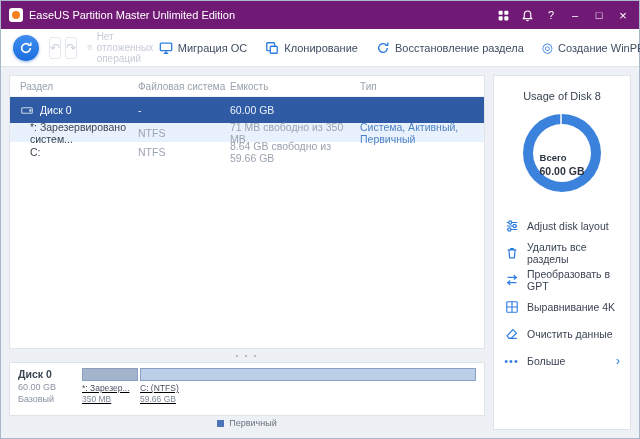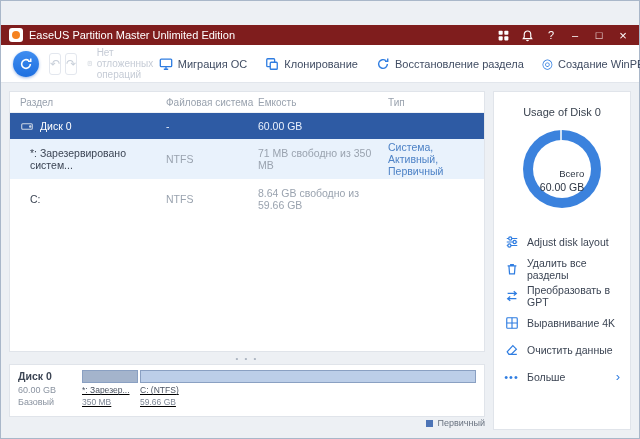--- a/index.html
+++ b/index.html
@@ -1,20 +1,20 @@
 <!DOCTYPE html>
 <html><head>
 <meta charset="utf-8">
 <style>
   * { margin:0; padding:0; box-sizing:border-box; }
   html,body { width:640px; height:439px; overflow:hidden; font-family:"Liberation Sans",sans-serif; background:#fff; }
   .window { width:640px; height:439px; border:1px solid #a9b7c9; display:flex; flex-direction:column; background:#edf0f4; }
 
   
-  .titlebar { height:20px; background:#7f1d1d; display:flex; align-items:center; padding:0 4px 0 8px; color:#fff; flex:none;margin-top:24px; }
+  .titlebar { height:28px; background:#701a75; display:flex; align-items:center; padding:0 4px 0 8px; color:#fff; flex:none; }
   .logo { width:14px; height:14px; border-radius:3px; background:#fff; position:relative; margin-right:6px; flex:none; }
   .logo::after { content:""; position:absolute; inset:3px; border-radius:50%; background:#f5821f; }
   .app-title { font-size:11px; }
   .tb-right { margin-left:auto; display:flex; align-items:center; }
   .tb-btn { width:24px; height:22px; display:flex; align-items:center; justify-content:center; font-size:11px; color:#fff; background:transparent; border:none; cursor:pointer; }
   .tb-btn svg { width:13px; height:13px; }
   .tb-btn.close { font-size:13px; }
 
   
   .toolbar { height:38px; background:#fff; border-bottom:1px solid #e2e6ec; display:flex; align-items:center; padding:0 12px; flex:none; }
@@ -28,22 +28,22 @@
   .ticon { color:#2f7de1; display:flex; align-items:center; font-size:13px; line-height:1; }
   .ticon svg { width:14px; height:14px; }
 
   
   .content { flex:1; background:#edf0f4; padding:8px; display:flex; gap:8px; min-height:0; }
   .left { flex:1; display:flex; flex-direction:column; min-width:0; }
 
   .table-card { background:#fff; border:1px solid #e0e4ea; height:278px; display:flex; flex-direction:column; overflow:hidden; }
   .t-header { display:flex; height:21px; align-items:center; font-size:10px; color:#99a2ae; border-bottom:1px solid #eef1f5; flex:none; }
   .c1 { width:128px; padding-left:10px; display:flex; align-items:center; min-width:0; }
-  .c2 { width:92px;margin-left:28px; } .c3 { width:130px; } .c4 { flex:1; }
-  .t-row { display:flex; align-items:center; font-size:10.5px; height:40px; color:#3c4554; cursor:pointer; flex:none; }
+  .c2 { width:92px; } .c3 { width:130px; } .c4 { flex:1; }
+  .t-row { display:flex; align-items:center; font-size:10.5px; height:19px; color:#3c4554; cursor:pointer; flex:none; }
   .t-row .cap, .t-row .fs { color:#9aa3af; }
   .t-row .typ { color:#4d82c6; }
   .t-row.selected { background:#2e5ba4; color:#fff; height:26px; }
   .t-row.selected .cap, .t-row.selected .fs, .t-row.selected .typ { color:#eaf1fc; }
   .t-row.alt { background:#e9f2fc; }
   .t-row.child .c1 { padding-left:20px; }
   .disk-ic { color:#cdd7e5; margin-right:6px; display:flex; }
   .disk-ic svg { width:14px; height:13px; }
 
   .splitter { height:13px; display:flex; align-items:center; justify-content:center; color:#a9b2bf; font-size:8px; letter-spacing:2px; cursor:row-resize; }
@@ -54,29 +54,29 @@
   .dm-bar { flex:1; display:flex; gap:2px; min-width:0;text-decoration:underline; }
   .dm-part { display:flex; flex-direction:column; min-width:0; }
   .dm-part.p1 { width:56px; flex:none; }
   .dm-part.p2 { flex:1; }
   .dm-fill { height:13px; border:1px solid #8aa0c2; }
   .p1 .dm-fill { background:#a4b4cc; }
   .p2 .dm-fill { background:#bccee8; }
   .dm-lbl { font-size:8.5px; color:#4a5260; line-height:1.3; margin-top:2px; white-space:nowrap; overflow:hidden; }
   .dm-lbl .sz { color:#7c8593; }
 
-  .legend { height:14px; display:flex; align-items:center; justify-content:flex-end; gap:5px; font-size:9px; color:#6a7380; }
+  .legend { height:14px; display:flex; align-items:center; justify-content:center; gap:5px; font-size:9px; color:#6a7380; }
   .legend-sq { width:7px; height:7px; background:#4d74b6; flex:none; }
 
   
   .sidebar { width:138px; background:#fff; border:1px solid #e0e4ea; padding:10px; display:flex; flex-direction:column; flex:none; }
   .sb-title { font-size:11px; color:#39424f; text-align:center; margin-top:4px; }
   .donut { width:78px; height:78px; border-radius:50%; background:conic-gradient(#3b82dd 0 99%, #cfe0f5 99% 100%); margin:12px auto 8px; position:relative; display:flex; align-items:center; justify-content:center; flex:none; }
   .donut::before { content:""; position:absolute; inset:10px; background:#fff; border-radius:50%; }
-  .donut-center { position:relative; text-align:right; font-weight:normal; color:#2b3442; line-height:1.4;margin-top:24px; }
+  .donut-center { position:relative; text-align:left; font-weight:bold; color:#2b3442; line-height:1.4;margin-top:24px; }
   .donut-lbl { font-size:9.5px; }
   .donut-val { font-size:10.5px; }
   .sb-actions { margin-top:12px; display:flex; flex-direction:column; }
   .sb-item { display:flex; align-items:center; gap:8px; height:27px; font-size:10.5px; color:#3c4554; cursor:pointer; }
   .sicon { color:#2f7de1; width:15px; display:flex; justify-content:center; align-items:center; font-size:11px; letter-spacing:1px; flex:none; }
   .sicon svg { width:14px; height:14px; }
   .sb-chev { margin-left:auto; color:#2f7de1; font-size:13px; line-height:1; }
 </style>
 </head>
 <body>
@@ -227,21 +227,21 @@
         </div>
       </div>
 
       <div class="legend">
         <span class="legend-sq"></span>
         <span>Первичный</span>
       </div>
     </div>
 
     <div class="sidebar">
-      <div class="sb-title">Usage of Disk 0</div>
+      <div class="sb-title">Usage of Disk 8</div>
 
       <div class="donut">
         <div class="donut-center">
           <div class="donut-lbl">Всего</div>
           <div class="donut-val">60.00 GB</div>
         </div>
       </div>
 
       <div class="sb-actions">
         <div class="sb-item">

